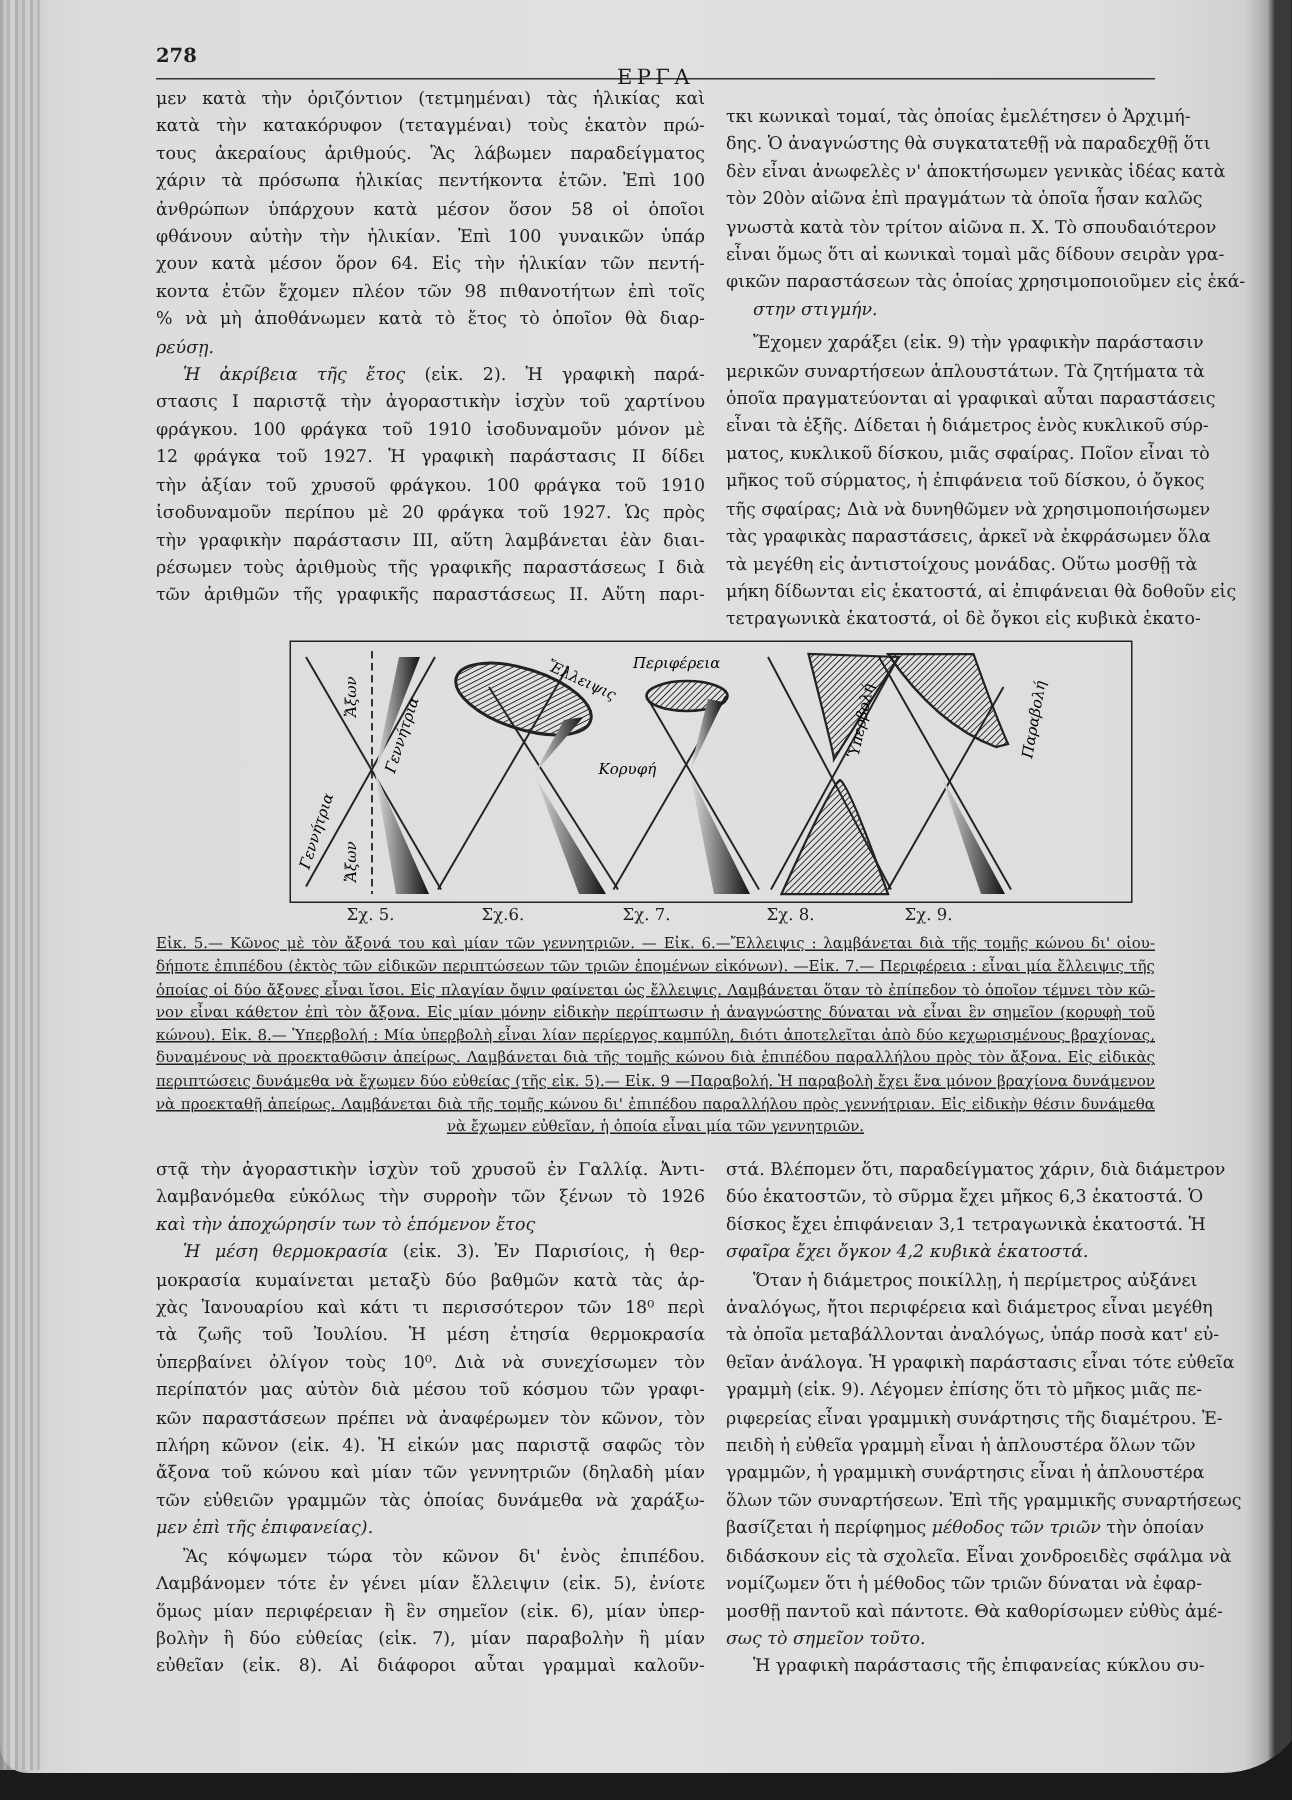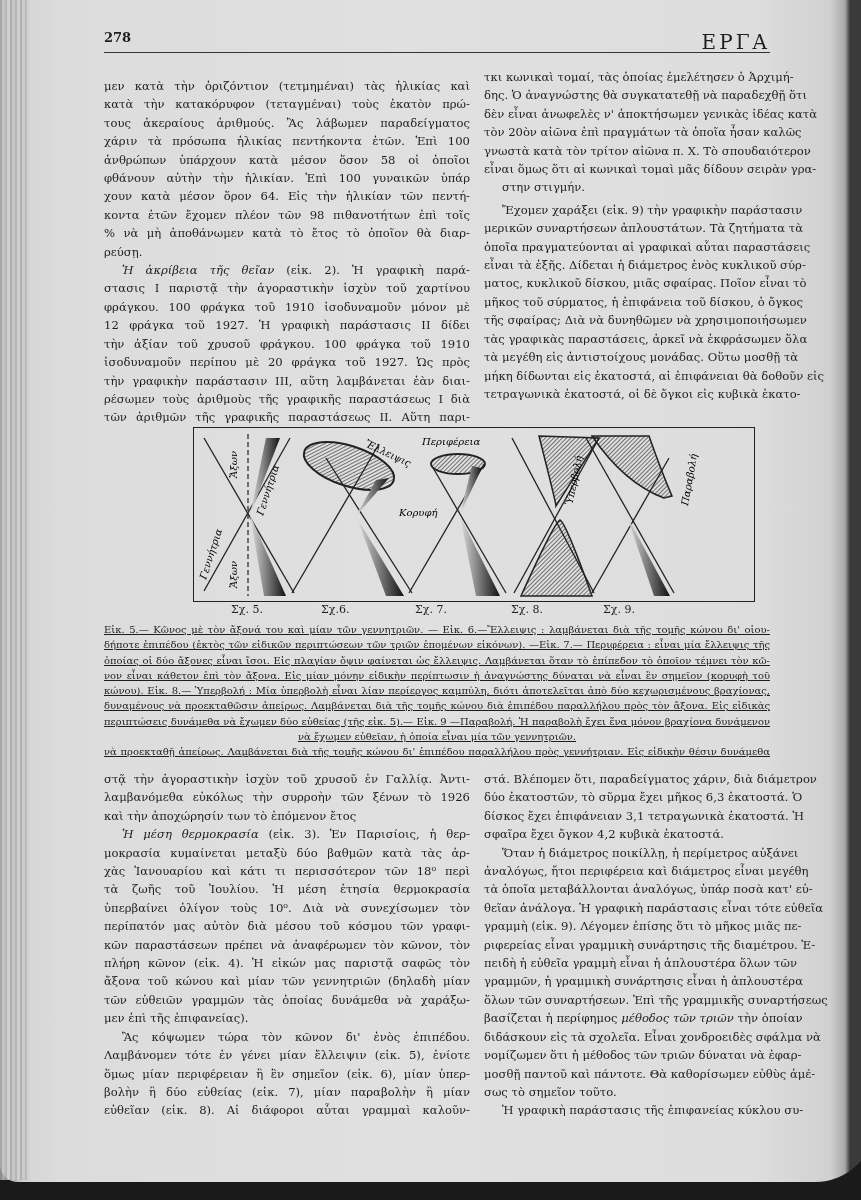--- a/index.html
+++ b/index.html
@@ -5,26 +5,26 @@
   html, body { margin:0; padding:0; }
   body { width:861px; height:1200px; background:#1a1a1a; position:relative; overflow:hidden;
          font-family:"DejaVu Serif", serif; color:#1e1e1e; }
   .page { position:absolute; left:0; top:0; width:850px; height:1182px;
           background:linear-gradient(90deg,#9a9a9a 0px,#c8c8c8 8px,#b8b8b8 14px,#cfcfcf 22px,#d6d6d6 30px,#dcdcdc 60px,#e0e0e0 400px,#dddddd 760px,#d0d0d0 830px,#a8a8a8 845px,#3a3a3a 850px);
           border-bottom-left-radius:18px; border-bottom-right-radius:60px;padding-left:25px; }
   .spine { position:absolute; left:0; top:0; width:30px; height:1180px;
            background:repeating-linear-gradient(90deg,#aaa 0 2px,#c9c9c9 2px 5px,#b3b3b3 5px 7px,#d2d2d2 7px 10px); opacity:.8; }
   .header { position:absolute; left:104px; top:30px; width:666px; height:22px; border-bottom:1.3px solid #333; }
   .pagenum { position:absolute; left:0; top:0; font-size:13px; font-weight:bold; }
-  .runhead { position:absolute; left:0; right:0; top:0; text-align:right; font-size:20px; letter-spacing:3px; }
+  .runhead { position:absolute; left:0; right:0; top:14px; text-align:center; font-size:14px; letter-spacing:3px; }
   .col { position:absolute; font-size:11.6px; line-height:18.4px; text-align:justify; }
   .col p { margin:0; }
   .col .ln { display:block; white-space:nowrap; text-align:justify; text-align-last:justify; }
-  .col .ln.last { text-align-last:left; }
-  .col1 { left:104px; top:77px; width:366px; }
+  .col .ln.last { text-align-last:left;font-style:italic; }
+  .col1 { left:104px; top:56px; width:366px; }
   .col2 { left:484px; top:68px; width:283px; }
   .col3 { left:104px; top:770px; width:366px; }
   .col4 { left:484px; top:770px; width:283px; }
   .it { font-style:italic; }
   .figure { position:absolute; left:193px; top:427px; width:560px; height:173px; border:1.6px solid #222; }
   .figure svg { position:absolute; left:0; top:0; }
   .figlabels { position:absolute; left:193px; top:603px; width:560px; height:16px; font-size:11px; }
   .figlabels span { position:absolute; top:0; }
   .caption { position:absolute; left:104px; top:622px; width:666px; font-size:10px; line-height:15.3px; text-align:justify; }
   .caption .ln { display:block; white-space:nowrap; text-align:justify; text-align-last:justify;text-decoration:underline; }
@@ -48,40 +48,41 @@
       <span class="ln">τους ἀκεραίους ἀριθμούς. Ἂς λάβωμεν παραδείγματος</span>
       <span class="ln">χάριν τὰ πρόσωπα ἡλικίας πεντήκοντα ἐτῶν. Ἐπὶ 100</span>
       <span class="ln">ἀνθρώπων ὑπάρχουν κατὰ μέσον ὅσον 58 οἱ ὁποῖοι</span>
       <span class="ln">φθάνουν αὐτὴν τὴν ἡλικίαν. Ἐπὶ 100 γυναικῶν ὑπάρ</span>
       <span class="ln">χουν κατὰ μέσον ὅρον 64. Εἰς τὴν ἡλικίαν τῶν πεντή-</span>
       <span class="ln">κοντα ἐτῶν ἔχομεν πλέον τῶν 98 πιθανοτήτων ἐπὶ τοῖς</span>
       <span class="ln">% νὰ μὴ ἀποθάνωμεν κατὰ τὸ ἔτος τὸ ὁποῖον θὰ διαρ-</span>
       <span class="ln last">ρεύσῃ.</span>
     </p>
     <p>
-      <span class="ln" style="padding-left:18px"><span class="it">Ἡ ἀκρίβεια τῆς θεῖαν</span><span> (εἰκ. 2). Ἡ γραφικὴ παρά-</span></span>
+      <span class="ln" style="padding-left:18px"><span class="it">Ἡ ἀκρίβεια τῆς ἔτος</span><span> (εἰκ. 2). Ἡ γραφικὴ παρά-</span></span>
       <span class="ln">στασις I παριστᾷ τὴν ἀγοραστικὴν ἰσχὺν τοῦ χαρτίνου</span>
       <span class="ln">φράγκου. 100 φράγκα τοῦ 1910 ἰσοδυναμοῦν μόνον μὲ</span>
       <span class="ln">12 φράγκα τοῦ 1927. Ἡ γραφικὴ παράστασις II δίδει</span>
       <span class="ln">τὴν ἀξίαν τοῦ χρυσοῦ φράγκου. 100 φράγκα τοῦ 1910</span>
       <span class="ln">ἰσοδυναμοῦν περίπου μὲ 20 φράγκα τοῦ 1927. Ὡς πρὸς</span>
       <span class="ln">τὴν γραφικὴν παράστασιν III, αὕτη λαμβάνεται ἐὰν διαι-</span>
       <span class="ln">ρέσωμεν τοὺς ἀριθμοὺς τῆς γραφικῆς παραστάσεως I διὰ</span>
       <span class="ln">τῶν ἀριθμῶν τῆς γραφικῆς παραστάσεως II. Αὕτη παρι-</span>
     </p>
   </div>
 
   <div class="col col2">
     <p>
       <span class="ln">τκι κωνικαὶ τομαί, τὰς ὁποίας ἐμελέτησεν ὁ Ἀρχιμή-</span>
       <span class="ln">δης. Ὁ ἀναγνώστης θὰ συγκατατεθῇ νὰ παραδεχθῇ ὅτι</span>
       <span class="ln">δὲν εἶναι ἀνωφελὲς ν' ἀποκτήσωμεν γενικὰς ἰδέας κατὰ</span>
       <span class="ln">τὸν 20ὸν αἰῶνα ἐπὶ πραγμάτων τὰ ὁποῖα ἦσαν καλῶς</span>
       <span class="ln">γνωστὰ κατὰ τὸν τρίτον αἰῶνα π. Χ. Τὸ σπουδαιότερον</span>
       <span class="ln">εἶναι ὅμως ὅτι αἱ κωνικαὶ τομαὶ μᾶς δίδουν σειρὰν γρα-</span>
+      <span class="ln">φικῶν παραστάσεων τὰς ὁποίας χρησιμοποιοῦμεν εἰς ἑκά-</span>
       <span class="ln last" style="padding-left:18px">στην στιγμήν.</span>
     </p>
     <p style="margin-top:4px">
       <span class="ln" style="padding-left:18px">Ἔχομεν χαράξει (εἰκ. 9) τὴν γραφικὴν παράστασιν</span>
       <span class="ln">μερικῶν συναρτήσεων ἁπλουστάτων. Τὰ ζητήματα τὰ</span>
       <span class="ln">ὁποῖα πραγματεύονται αἱ γραφικαὶ αὗται παραστάσεις</span>
       <span class="ln">εἶναι τὰ ἑξῆς. Δίδεται ἡ διάμετρος ἑνὸς κυκλικοῦ σύρ-</span>
       <span class="ln">ματος, κυκλικοῦ δίσκου, μιᾶς σφαίρας. Ποῖον εἶναι τὸ</span>
       <span class="ln">μῆκος τοῦ σύρματος, ἡ ἐπιφάνεια τοῦ δίσκου, ὁ ὄγκος</span>
       <span class="ln">τῆς σφαίρας; Διὰ νὰ δυνηθῶμεν νὰ χρησιμοποιήσωμεν</span>
@@ -162,22 +163,22 @@
   </div>
 
   <div class="caption">
     <span class="ln">Εἰκ. 5.— Κῶνος μὲ τὸν ἄξονά του καὶ μίαν τῶν γεννητριῶν. — Εἰκ. 6.—Ἔλλειψις : λαμβάνεται διὰ τῆς τομῆς κώνου δι' οἱου-</span>
     <span class="ln">δήποτε ἐπιπέδου (ἐκτὸς τῶν εἰδικῶν περιπτώσεων τῶν τριῶν ἑπομένων εἰκόνων). —Εἰκ. 7.— Περιφέρεια : εἶναι μία ἔλλειψις τῆς</span>
     <span class="ln">ὁποίας οἱ δύο ἄξονες εἶναι ἴσοι. Εἰς πλαγίαν ὄψιν φαίνεται ὡς ἔλλειψις. Λαμβάνεται ὅταν τὸ ἐπίπεδον τὸ ὁποῖον τέμνει τὸν κῶ-</span>
     <span class="ln">νον εἶναι κάθετον ἐπὶ τὸν ἄξονα. Εἰς μίαν μόνην εἰδικὴν περίπτωσιν ἡ ἀναγνώστης δύναται νὰ εἶναι ἓν σημεῖον (κορυφὴ τοῦ</span>
     <span class="ln">κώνου). Εἰκ. 8.— Ὑπερβολή : Μία ὑπερβολὴ εἶναι λίαν περίεργος καμπύλη, διότι ἀποτελεῖται ἀπὸ δύο κεχωρισμένους βραχίονας,</span>
     <span class="ln">δυναμένους νὰ προεκταθῶσιν ἀπείρως. Λαμβάνεται διὰ τῆς τομῆς κώνου διὰ ἐπιπέδου παραλλήλου πρὸς τὸν ἄξονα. Εἰς εἰδικὰς</span>
     <span class="ln">περιπτώσεις δυνάμεθα νὰ ἔχωμεν δύο εὐθείας (τῆς εἰκ. 5).— Εἰκ. 9 —Παραβολή. Ἡ παραβολὴ ἔχει ἕνα μόνον βραχίονα δυνάμενον</span>
+    <span class="ln">νὰ προεκταθῇ ἀπείρως. Λαμβάνεται διὰ τῆς τομῆς κώνου δι' ἐπιπέδου παραλλήλου πρὸς γεννήτριαν. Εἰς εἰδικὴν θέσιν δυνάμεθα</span>
     <span class="ln center">νὰ ἔχωμεν εὐθεῖαν, ἡ ὁποία εἶναι μία τῶν γεννητριῶν.</span>
-    <span class="ln">νὰ προεκταθῇ ἀπείρως. Λαμβάνεται διὰ τῆς τομῆς κώνου δι' ἐπιπέδου παραλλήλου πρὸς γεννήτριαν. Εἰς εἰδικὴν θέσιν δυνάμεθα</span>
   </div>
 
   <div class="col col3">
     <p>
       <span class="ln">στᾷ τὴν ἀγοραστικὴν ἰσχὺν τοῦ χρυσοῦ ἐν Γαλλίᾳ. Ἀντι-</span>
       <span class="ln">λαμβανόμεθα εὐκόλως τὴν συρροὴν τῶν ξένων τὸ 1926</span>
       <span class="ln last">καὶ τὴν ἀποχώρησίν των τὸ ἑπόμενον ἔτος</span>
     </p>
     <p>
       <span class="ln" style="padding-left:18px"><span class="it">Ἡ μέση θερμοκρασία</span><span> (εἰκ. 3). Ἐν Παρισίοις, ἡ θερ-</span></span>

